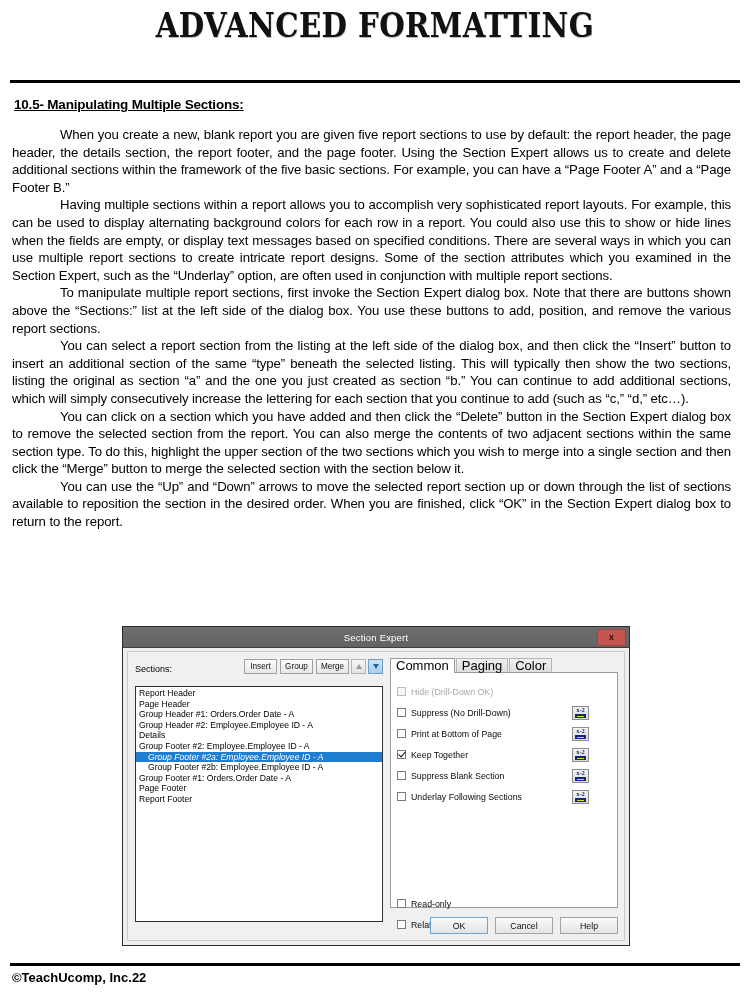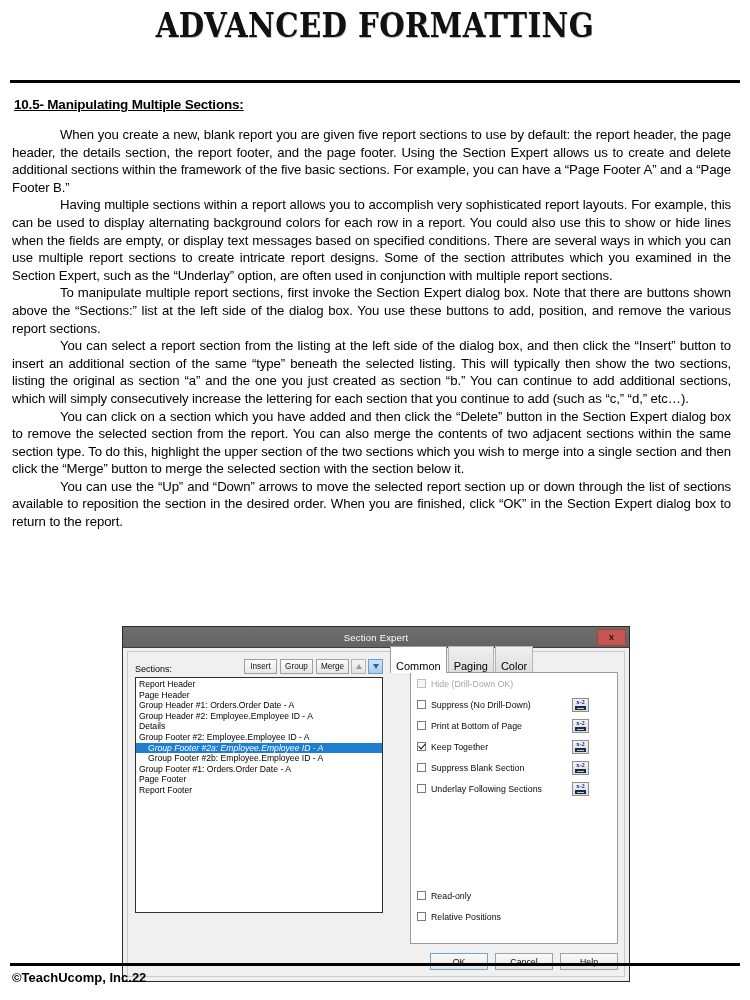--- a/index.html
+++ b/index.html
@@ -68,21 +68,21 @@
     text-indent: 48px;
     letter-spacing: -0.1px;
   }
 
   
   .dialog {
     position: absolute;
     left: 122px;
     top: 626px;
     width: 508px;
-    height: 356px;
+    height: 320px;
     background: #efefef;
     border: 1px solid #2b2b2b;
     box-sizing: border-box;
     font-size: 8.5px;
   }
   .titlebar {
     height: 20px;
     background: linear-gradient(#6e6e6e, #636363);
     border-bottom: 1px solid #3d3d3d;
     position: relative;
@@ -169,21 +169,21 @@
   }
   .arrow-glyph {
     width: 0; height: 0;
     border-left: 3.5px solid transparent;
     border-right: 3.5px solid transparent;
   }
   .arrow-up { border-bottom: 5px solid #9a9a9a; }
   .arrow-dn { border-top: 5px solid #25639b; }
 
   .listbox {
-    margin-top: 3px;
+    margin-top: 12px;
     height: 236px;
     background: #ffffff;
     border: 1.5px solid #2f2f2f;
     box-sizing: border-box;
     overflow: hidden;
     padding: 1px 0 8px 0;
   }
   .list-item {
     font-size: 8.6px;
     line-height: 10.6px;
@@ -207,22 +207,22 @@
     bottom: 32px;
   }
   .tabstrip {
     display: flex;
     align-items: flex-end;
     height: 15px;
     position: relative;
     z-index: 2;
   }
   .tab {
-    font-size: 11px;
-    padding: 14px 5px 1px 5px;
+    font-size: 13px;
+    padding: 2px 5px 1px 5px;
     border: 1px solid #b6b6b6;
     border-bottom: none;
     background: linear-gradient(#f0f0f0, #dedede);
     margin-right: 1px;
     line-height: 10px;
     box-sizing: border-box;
   }
   .tab.active {
     background: #ffffff;
     border-color: #9a9a9a;
@@ -231,22 +231,21 @@
     padding-bottom: 2px;
   }
   .tabpanel {
     position: absolute;
     left: 0; right: 0;
     top: 15px;
     bottom: 0;
     background: #ffffff;
     border: 1px solid #9a9a9a;
     box-sizing: border-box;
-    padding: 0 6px 4px 6px;
-    margin-left: 20px;
+    padding: 8px 6px 4px 6px;
   }
   .opt-row {
     display: flex;
     align-items: center;
     height: 21px;
     position: relative;
   }
   .cbox {
     width: 9px; height: 9px;
     border: 1px solid #7b7b7b;

